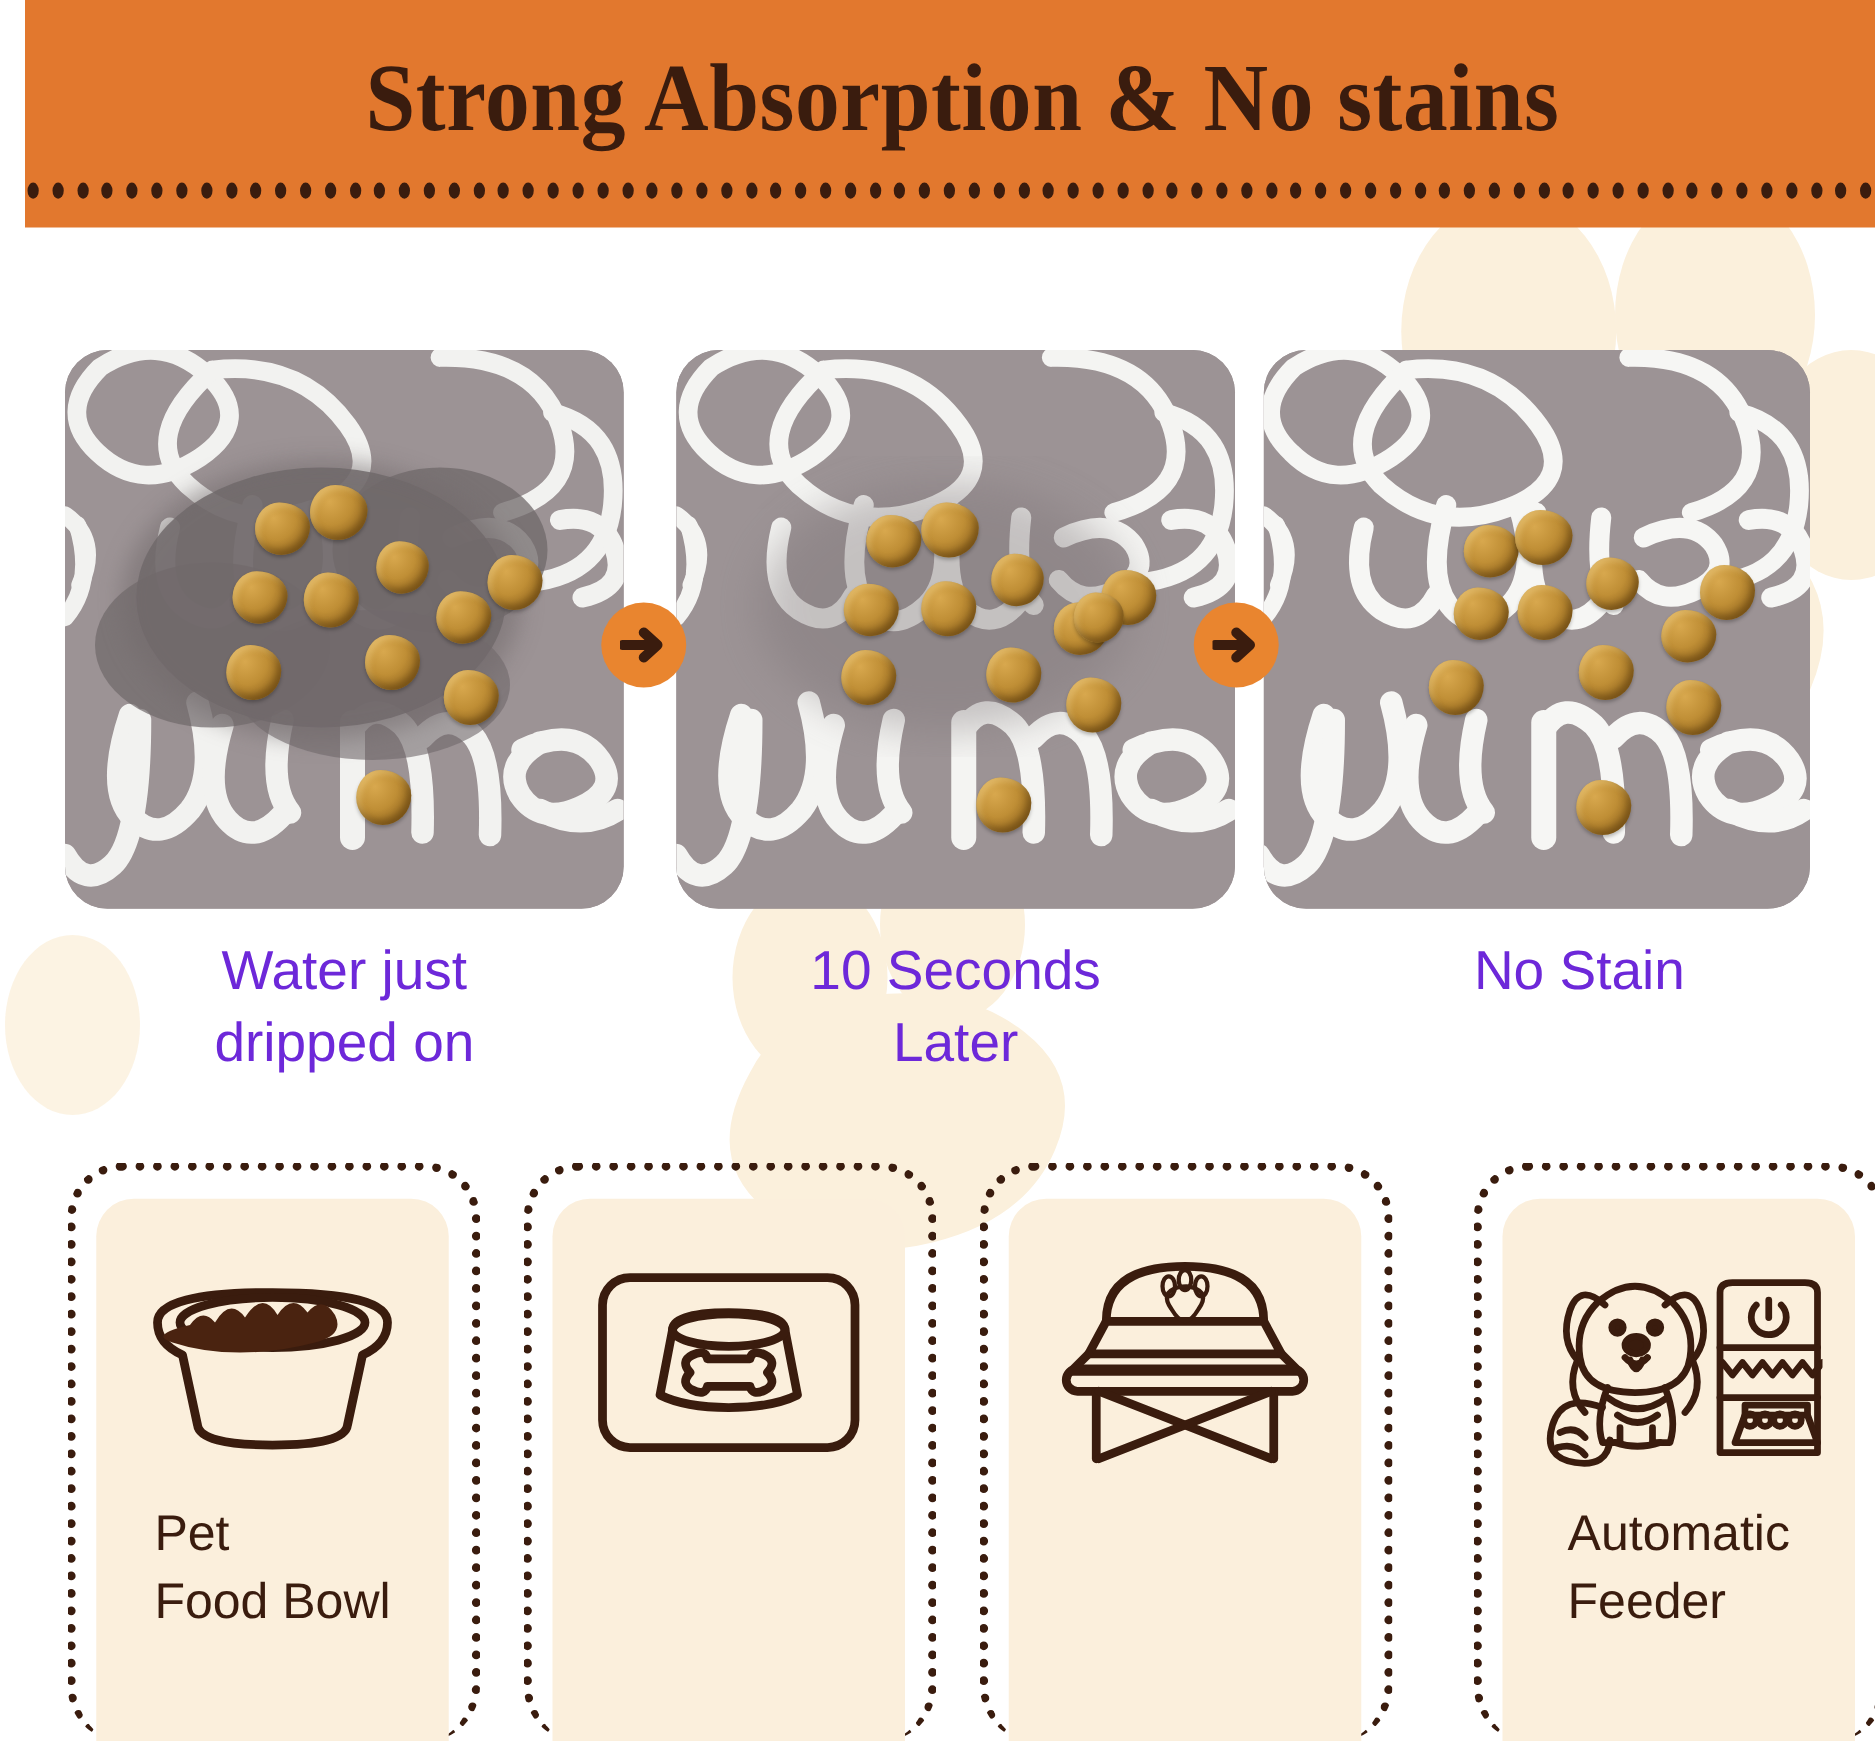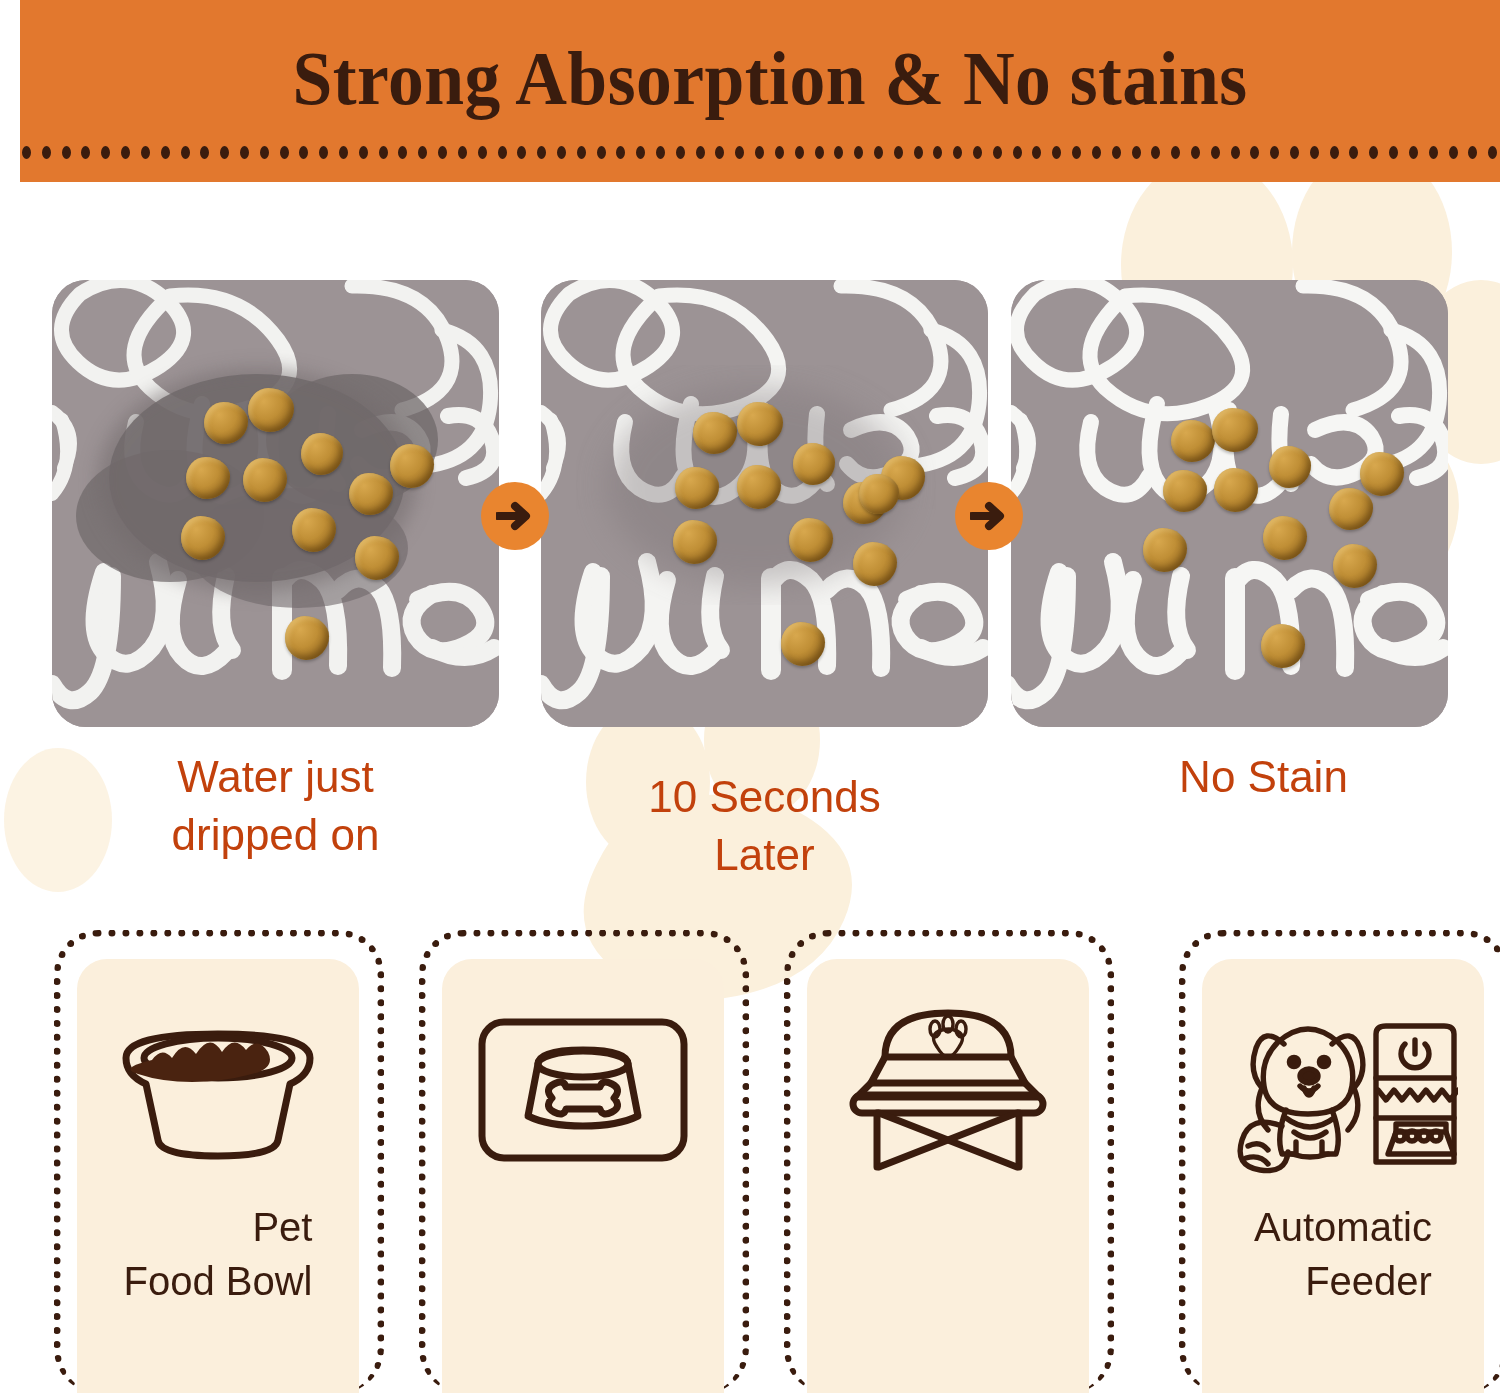--- a/index.html
+++ b/index.html
@@ -114,26 +114,26 @@
   #arrow-badge-1 { left: 481px; top: 300px; }
   #arrow-badge-2 { left: 955px; top: 300px; }
 
   
   .caption {
     position: absolute;
     top: 566px;
     text-align: center;
     font-size: 44px;
     line-height: 1.32;
-    color: #c2410c;
+    color: #6d28d9;
     white-space: pre-line;
     z-index: 3;
   }
   #caption-1 { left: 52px;   width: 447px; }
-  #caption-2 { left: 541px;  width: 447px; margin-top: 20px; }
+  #caption-2 { left: 541px;  width: 447px; }
   #caption-3 { left: 1045px; width: 437px; }
 
   
   #usecase-section {
     position: absolute;
     left: 0;
     top: 930px;
     width: 1500px;
     height: 463px;
     z-index: 3;
@@ -166,21 +166,21 @@
   }
   .card-icon {
     margin-top: 26px;
     height: 210px;
     display: flex;
     align-items: center;
     justify-content: center;
   }
   .card-label {
     margin-top: 6px;
-    text-align: right;
+    text-align: left;
     font-size: 40px;
     line-height: 1.34;
     color: #3A1C0E;
     white-space: pre-line;
   }
 </style>
 </head>
 <body>
 
 <svg id="bg-watermarks" viewBox="0 0 1500 1393" preserveAspectRatio="none">

